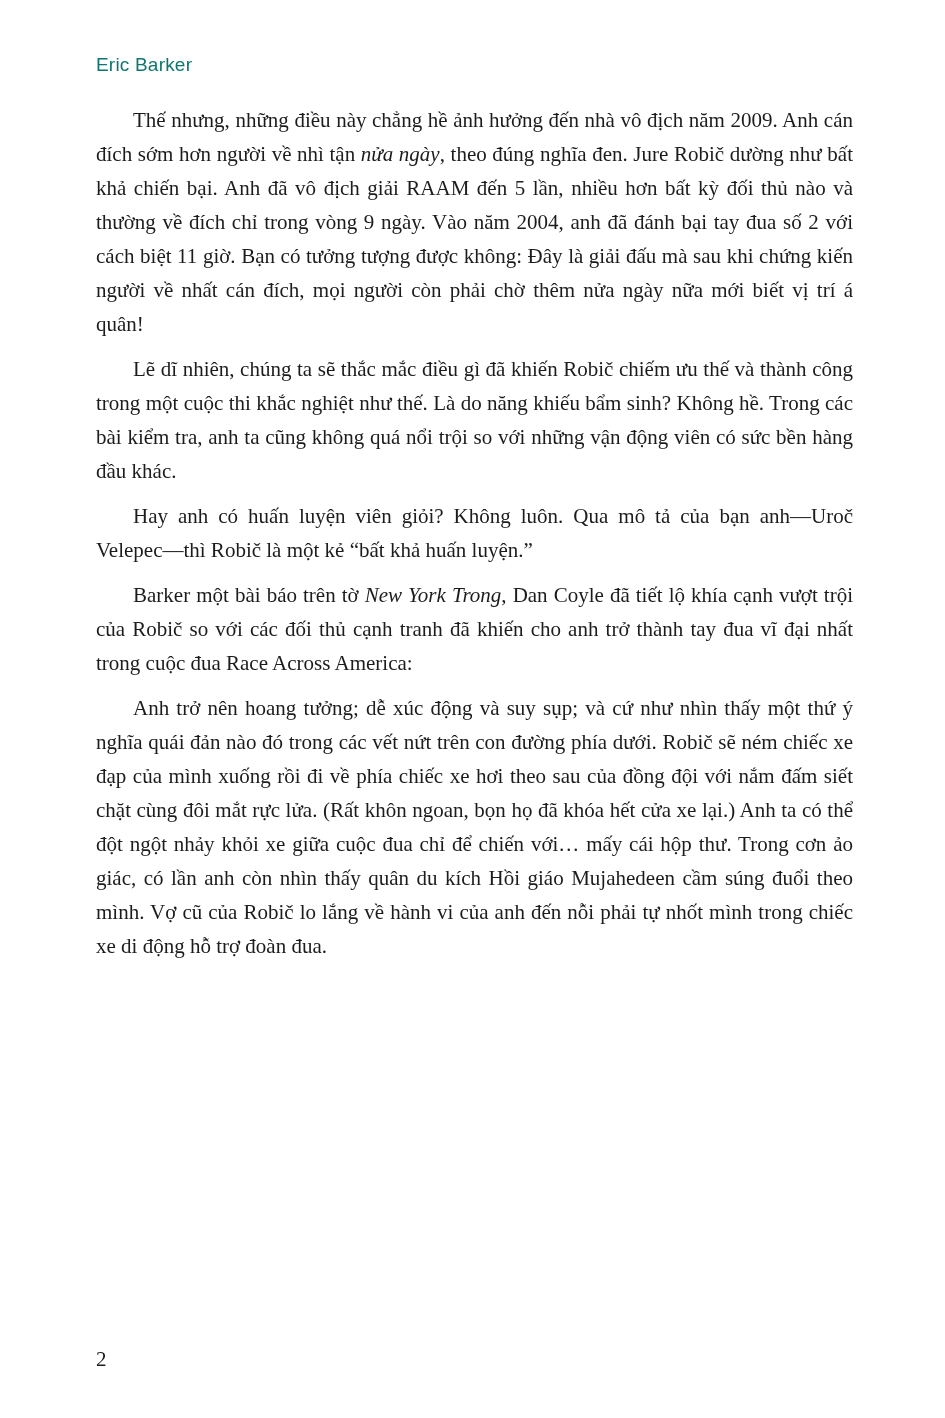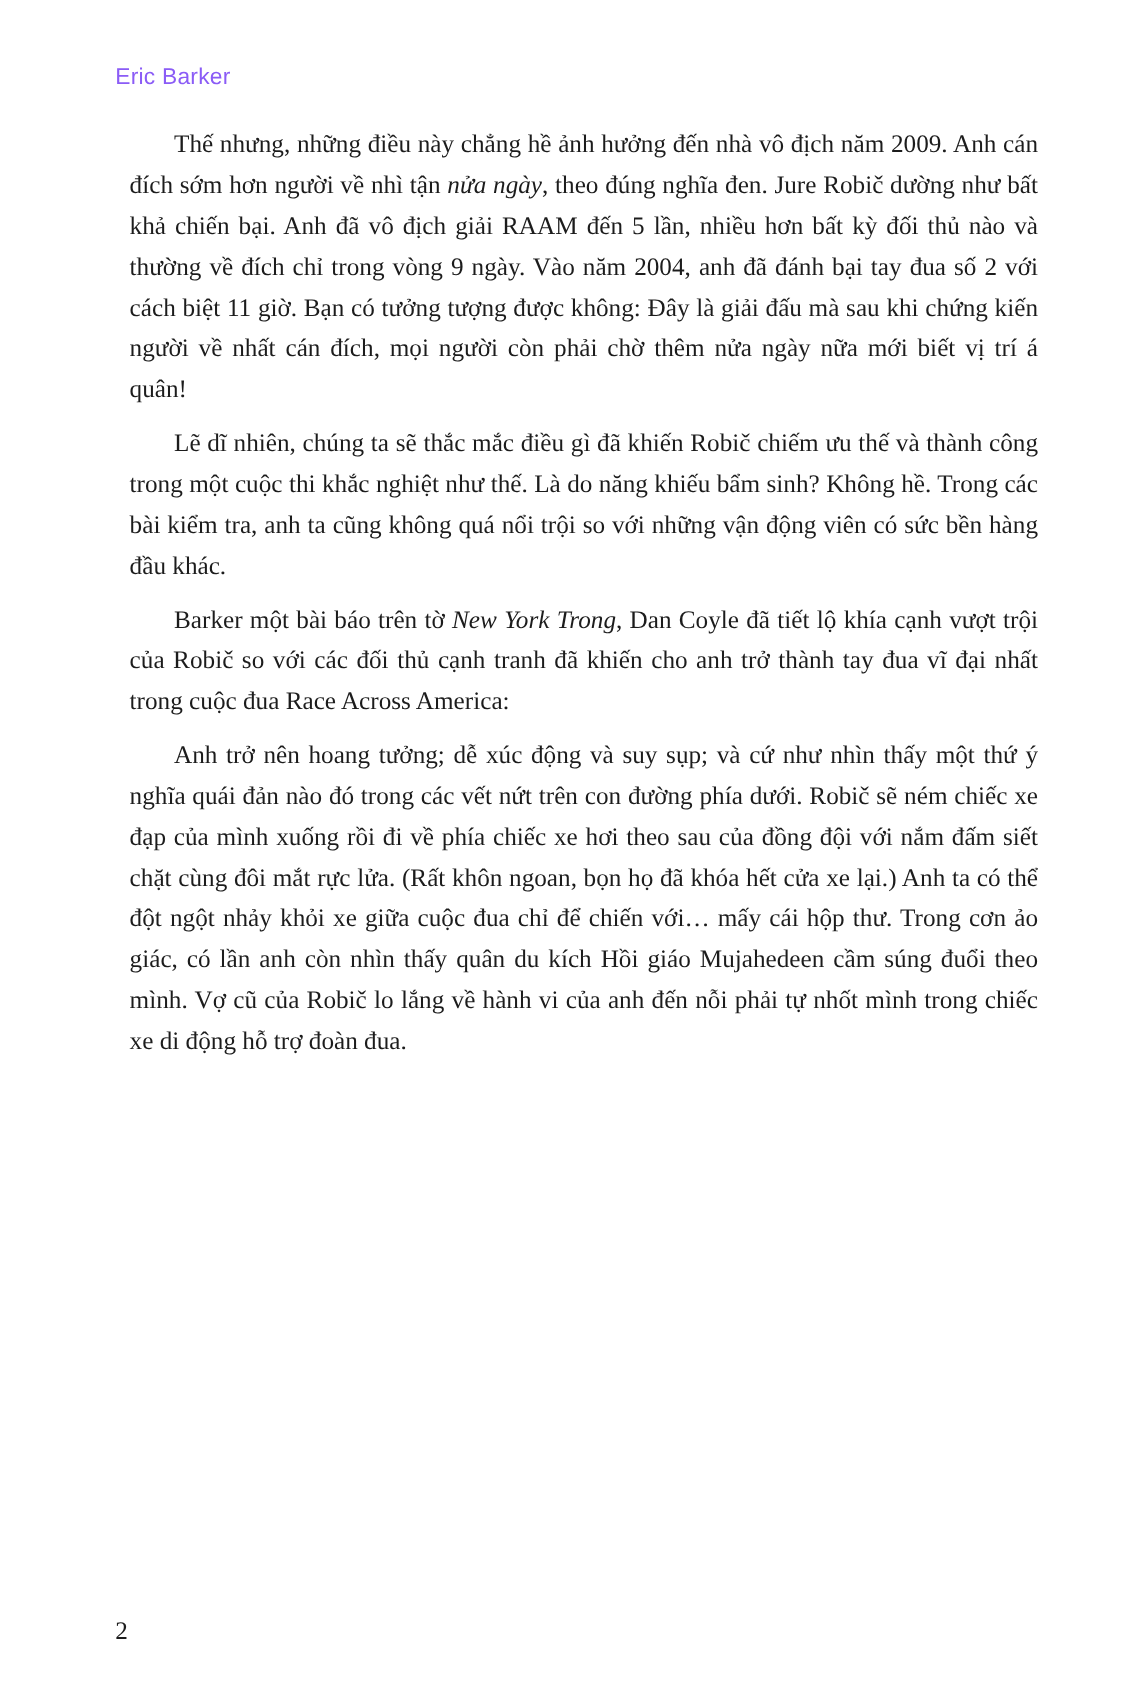--- a/index.html
+++ b/index.html
@@ -18,26 +18,26 @@
     height: 1418px;
     background: #ffffff;
   }
   .running-header {
     position: absolute;
     top: 54px;
     left: 96px;
     font-family: "Liberation Sans", "DejaVu Sans", sans-serif;
     font-size: 19px;
     letter-spacing: 0.2px;
-    color: #8b5cf6;
+    color: #0f766e;
   }
   .content {
     position: absolute;
     top: 103px;
-    left: 108px;
+    left: 96px;
     width: 757px;
     text-align: justify;
     font-size: 21px;
     line-height: 34px;
     color: #1c1c1c;
   }
   .content p {
     margin: 0 0 11px 0;
     text-indent: 37px;
   }
@@ -54,18 +54,19 @@
 </style>
 </head>
 <body>
 
 <div class="page">
   <div class="running-header">Eric Barker</div>
 
   <div class="content">
       <p><span>Thế nhưng, những điều này chẳng hề ảnh hưởng đến nhà vô địch năm 2009. Anh cán đích sớm hơn người về nhì tận </span><span class="italic">nửa ngày</span><span>, theo đúng nghĩa đen. Jure Robič dường như bất khả chiến bại. Anh đã vô địch giải RAAM đến 5 lần, nhiều hơn bất kỳ đối thủ nào và thường về đích chỉ trong vòng 9 ngày. Vào năm 2004, anh đã đánh bại tay đua số 2 với cách biệt 11 giờ. Bạn có tưởng tượng được không: Đây là giải đấu mà sau khi chứng kiến người về nhất cán đích, mọi người còn phải chờ thêm nửa ngày nữa mới biết vị trí á quân!</span></p>
       <p><span>Lẽ dĩ nhiên, chúng ta sẽ thắc mắc điều gì đã khiến Robič chiếm ưu thế và thành công trong một cuộc thi khắc nghiệt như thế. Là do năng khiếu bẩm sinh? Không hề. Trong các bài kiểm tra, anh ta cũng không quá nổi trội so với những vận động viên có sức bền hàng đầu khác.</span></p>
+      <p><span>Hay anh có huấn luyện viên giỏi? Không luôn. Qua mô tả của bạn anh—Uroč Velepec—thì Robič là một kẻ “bất khả huấn luyện.”</span></p>
       <p><span>Barker một bài báo trên tờ </span><span class="italic">New York Trong</span><span>, Dan Coyle đã tiết lộ khía cạnh vượt trội của Robič so với các đối thủ cạnh tranh đã khiến cho anh trở thành tay đua vĩ đại nhất trong cuộc đua Race Across America:</span></p>
       <p><span>Anh trở nên hoang tưởng; dễ xúc động và suy sụp; và cứ như nhìn thấy một thứ ý nghĩa quái đản nào đó trong các vết nứt trên con đường phía dưới. Robič sẽ ném chiếc xe đạp của mình xuống rồi đi về phía chiếc xe hơi theo sau của đồng đội với nắm đấm siết chặt cùng đôi mắt rực lửa. (Rất khôn ngoan, bọn họ đã khóa hết cửa xe lại.) Anh ta có thể đột ngột nhảy khỏi xe giữa cuộc đua chỉ để chiến với… mấy cái hộp thư. Trong cơn ảo giác, có lần anh còn nhìn thấy quân du kích Hồi giáo Mujahedeen cầm súng đuổi theo mình. Vợ cũ của Robič lo lắng về hành vi của anh đến nỗi phải tự nhốt mình trong chiếc xe di động hỗ trợ đoàn đua.</span></p>
     </div>
 
   <div class="page-number">2</div>
 </div>
 
 </body></html>

